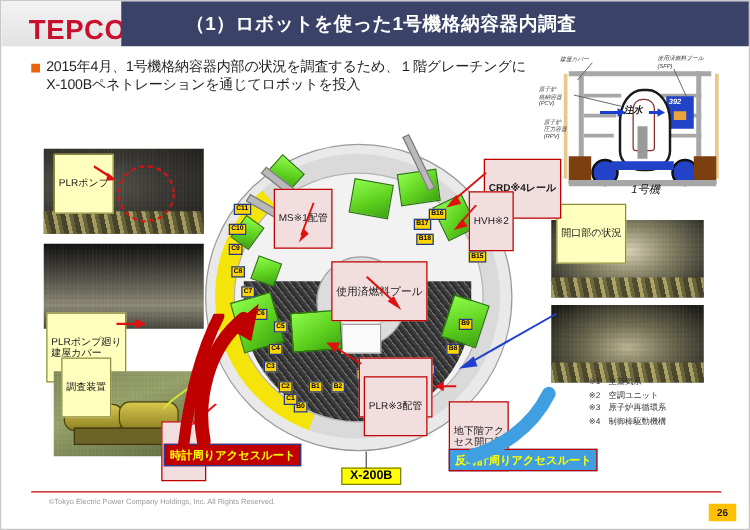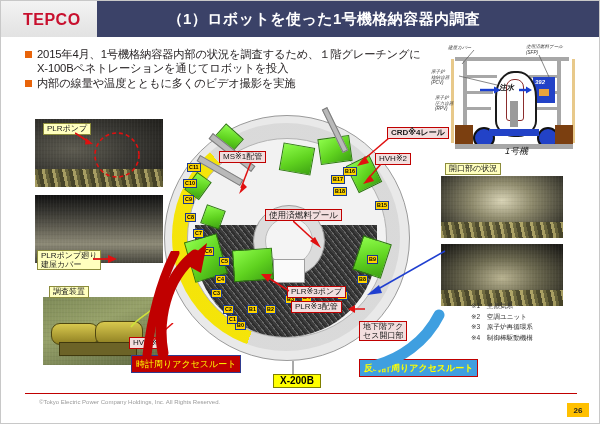--- a/index.html
+++ b/index.html
@@ -5,36 +5,36 @@
 <style>
   html,body{margin:0;padding:0;background:#8a8a8a;}
   body{font-family:"Liberation Sans","DejaVu Sans",sans-serif;}
   .slide{position:relative;width:600px;height:424px;background:#ffffff;overflow:hidden;
          box-sizing:border-box;border:1px solid #c8c8c8;}
 
   
   .hdr{position:absolute;left:0;top:0;width:600px;height:40px;}
   .hdr-logo-bg{position:absolute;left:0;top:0;width:96px;height:36px;
         background:linear-gradient(180deg,#f3f3f3 0%,#e2e2e2 100%);}
-  .logo{position:absolute;left:22px;top:10px;font-size:16px;font-weight:bold;
+  .logo{position:absolute;left:22px;top:10px;font-size:22px;font-weight:bold;
         letter-spacing:.5px;color:#c8102e;font-family:"Liberation Sans",sans-serif;}
   .hdr-bar{position:absolute;left:96px;top:0;width:504px;height:36px;
         background:#3b4268;}
   .hdr-title{position:absolute;left:96px;top:0;width:416px;height:36px;
         display:flex;align-items:center;justify-content:center;color:#ffffff;
-        font-size:15px;font-weight:bold;letter-spacing:.4px;padding-left:19px;}
+        font-size:15px;font-weight:bold;letter-spacing:.4px;}
 
   
   .bullets{position:absolute;left:24px;top:46px;width:400px;color:#231f20;}
   .bl{display:flex;align-items:flex-start;margin-bottom:1px;}
   .sq{width:7px;height:7px;background:#e8640a;margin-top:4px;margin-right:5px;flex:0 0 auto;}
   .bl-t{font-size:11.3px;line-height:14.2px;letter-spacing:-.2px;}
 
   
-  .cap{position:absolute;font-size:8px;line-height:10px;padding:0 3px;
+  .cap{position:absolute;font-size:8px;line-height:10px;padding:18px 3px;
        box-sizing:border-box;white-space:nowrap;}
   .cap-yellow{background:#ffffbe;border:1.2px solid #8c8c3c;color:#1a1a1a;}
   .cap-pink{background:#f2dede;border:1.2px solid #c00000;color:#1a1a1a;}
   .cap-yellow2{background:#ffff00;border:1.5px solid #7f7f00;color:#000;font-weight:bold;}
 
   
   .ph{position:absolute;box-sizing:border-box;}
   .ph-a{background:
       radial-gradient(ellipse at 30% 45%,#5d5b50 0%,#3a3934 45%,#1b1a17 100%);}
   .ph-b{background:
@@ -108,24 +108,20 @@
     <div class="logo">TEPCO</div>
     <div class="hdr-bar"></div>
     <div class="hdr-title">（1）ロボットを使った1号機格納容器内調査</div>
   </div>
 
   <div class="bullets">
     <div class="bl">
       <span class="sq"></span>
       <span class="bl-t">2015年4月、1号機格納容器内部の状況を調査するため、１階グレーチングにX-100Bペネトレーションを通じてロボットを投入</span>
     </div>
-    <div class="bl">
-      <span class="sq"></span>
-      <span class="bl-t">内部の線量や温度とともに多くのビデオ撮影を実施</span>
-    </div>
   </div>
 
   <div class="rx">
 
     <div class="rx-wall" style="left:30px;top:12px;width:4px;height:84px;"></div>
     <div class="rx-wall" style="left:124px;top:12px;width:4px;height:84px;"></div>
     <div class="rx-wall" style="left:22px;top:12px;width:114px;height:4px;"></div>
 
     <div style="position:absolute;left:18px;top:14px;width:2.5px;height:84px;background:#e8c98a;"></div>
     <div style="position:absolute;left:139px;top:14px;width:2.5px;height:84px;background:#e8c98a;"></div>
@@ -323,21 +319,21 @@
   <div class="cap cap-pink" style="left:358px;top:320px;white-space:pre;line-height:9px;">地下階アク
 セス開口部</div>
 
   <div class="cap cap-pink" style="left:128px;top:336px;">HVH※2</div>
   <svg class="arw" style="left:150px;top:322px;" width="24" height="18">
     <path d="M22,0 L6,14" stroke="#e01010" stroke-width="1.5"></path>
       <path d="M9,9 L2,17 L13,15 Z" fill="#e01010"></path>
   </svg>
 
   <div style="position:absolute;left:130px;top:354px;background:#c00000;border:1.5px solid #2f3b8f;
-              color:#ffff00;font-size:9px;font-weight:normal;padding:1.5px 4px;white-space:nowrap;">時計周りアクセスルート</div>
+              color:#ffff00;font-size:9px;font-weight:bold;padding:1.5px 4px;white-space:nowrap;">時計周りアクセスルート</div>
   <div style="position:absolute;left:358px;top:358px;background:#3f9fe0;border:1.5px solid #c00000;
               color:#ffff00;font-size:9px;font-weight:bold;padding:1.5px 4px;white-space:nowrap;">反時計周りアクセスルート</div>
 
   <div class="cap cap-yellow2" style="left:272px;top:373px;font-size:10px;padding:1px 6px;">X-200B</div>
   <svg class="arw" style="left:286px;top:360px;" width="12" height="16">
     <path d="M6,14 L6,0" stroke="#555" stroke-width="1"></path>
   </svg>
 
   <svg class="arw" style="left:150px;top:228px;" width="68" height="130">
     <path d="M12,124 C6,92 14,50 44,26" stroke="#c00000" stroke-width="11" fill="none" stroke-linecap="round"></path>

